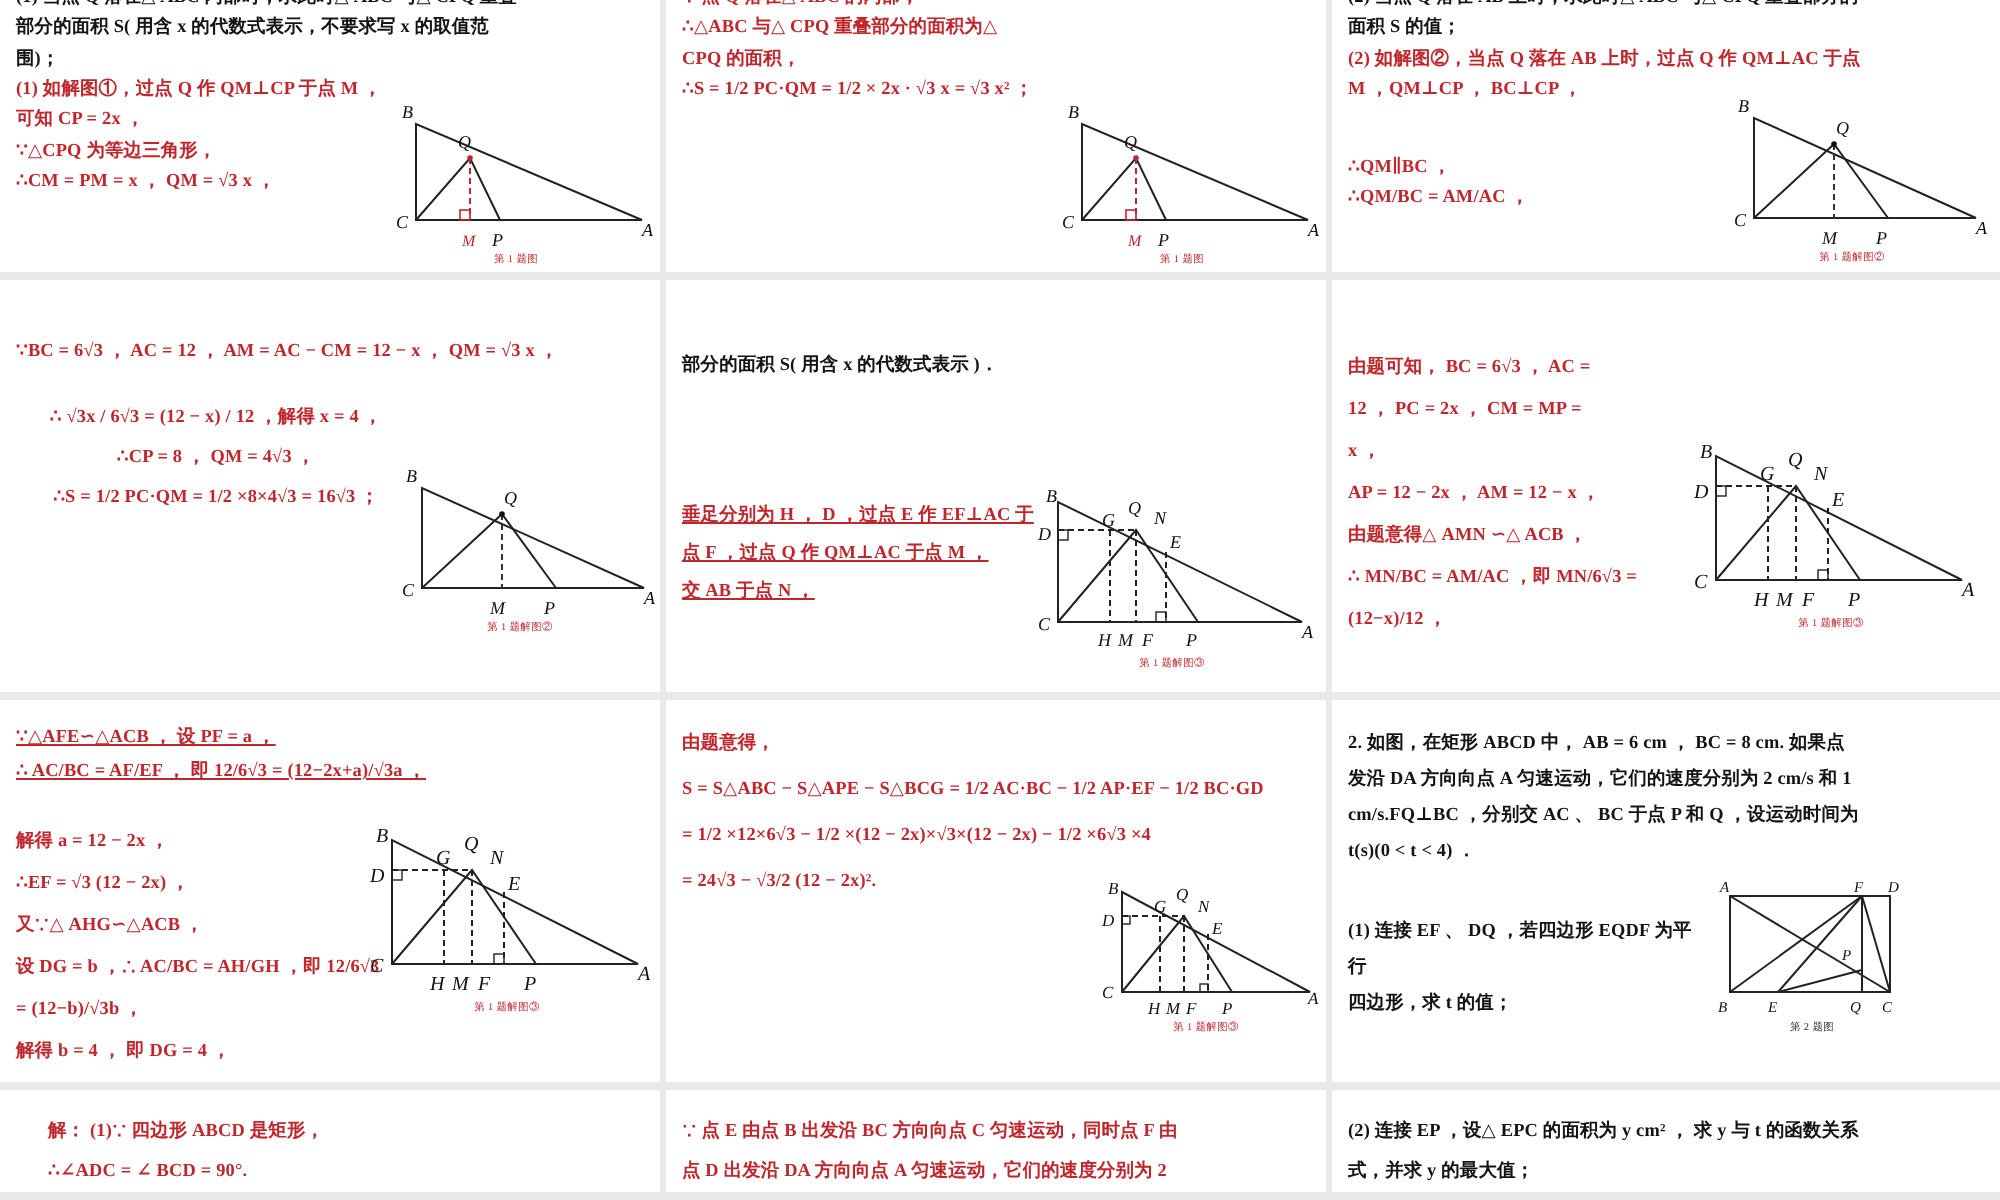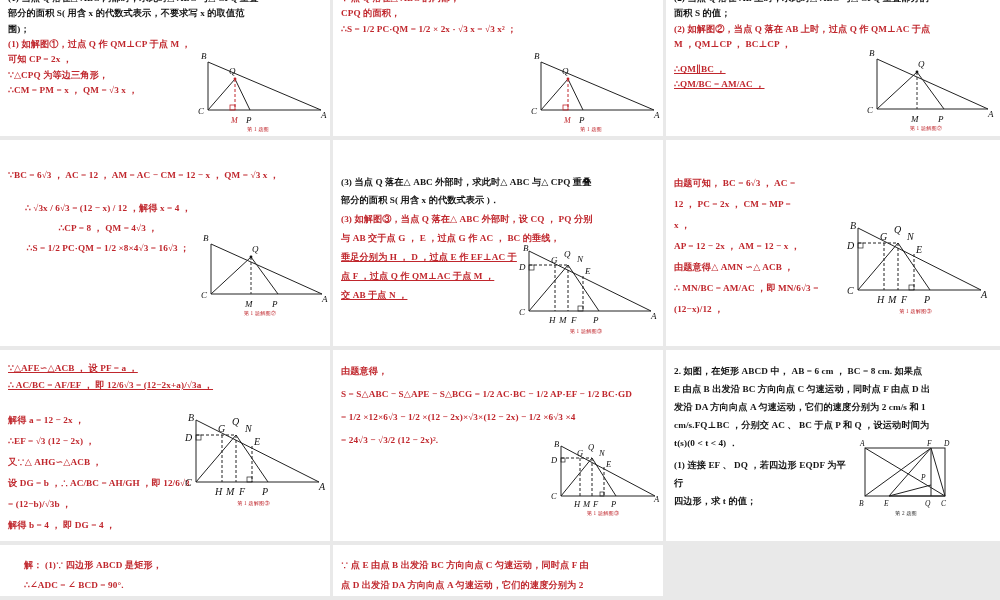--- a/index.html
+++ b/index.html
@@ -76,20 +76,21 @@
         <text x="58" y="75" font-size="9" font-style="italic" fill="#111" font-family="Liberation Serif,serif">P</text>
         <text x="133" y="70" font-size="9" font-style="italic" fill="#111" font-family="Liberation Serif,serif">A</text>
       </svg>
       <figcaption class="cap" style="width:140px;">第 1 题图</figcaption>
     </figure>
   </div>
 
   <div class="cell">
     <div class="txt red" style="position:absolute;left:8px;top:-9px;width:250px;">
       <div>∵ 点 Q 落在△ ABC 的内部，</div>
+      <div>∴△ABC 与△ CPQ 重叠部分的面积为△</div>
       <div>CPQ 的面积，</div>
       <div>∴S = 1/2 PC·QM = 1/2 × 2x · √3 x = √3 x² ；</div>
     </div>
     <figure style="left:188px;top:48px;">
       <svg width="140" height="78" viewBox="0 0 140 78">
         <g stroke="#222" stroke-width="1" fill="none">
           <path d="M20,14 L20,62 L133,62 Z"></path>
           <path d="M20,62 L47,31 L62,62"></path>
         </g>
         <path d="M47,31 L47,62" stroke="#c0272d" stroke-width="1" stroke-dasharray="3,2" fill="none"></path>
@@ -108,21 +109,21 @@
 
   <div class="cell">
     <div class="txt blk" style="position:absolute;left:8px;top:-9px;width:320px;">
       <div>(2) 当点 Q 落在 AB 上时，求此时△ ABC 与△ CPQ 重叠部分的</div>
       <div>面积 S 的值；</div>
     </div>
     <div class="txt red" style="position:absolute;left:8px;top:22px;width:320px;">
       <div>(2) 如解图②，当点 Q 落在 AB 上时，过点 Q 作 QM⊥AC 于点</div>
       <div>M ，QM⊥CP ， BC⊥CP ，</div>
     </div>
-    <div class="txt red" style="position:absolute;left:8px;top:62px;width:160px;text-decoration:underline;">
+    <div class="txt red" style="position:absolute;left:8px;top:76px;width:160px;">
       <div>∴QM∥BC ，</div>
       <div>∴QM/BC = AM/AC ，</div>
     </div>
     <figure style="left:190px;top:45px;">
       <svg width="140" height="80" viewBox="0 0 140 80">
         <g stroke="#222" stroke-width="1" fill="none">
           <path d="M21,14 L21,64 L132,64 Z"></path>
           <path d="M21,64 L61,27 L88,64"></path>
         </g>
         <path d="M61,27 L61,64" stroke="#333" stroke-width="1" stroke-dasharray="3,2" fill="none"></path>
@@ -161,26 +162,21 @@
         <text x="55" y="77" font-size="9" font-style="italic" fill="#111" font-family="Liberation Serif,serif">M</text>
         <text x="82" y="77" font-size="9" font-style="italic" fill="#111" font-family="Liberation Serif,serif">P</text>
         <text x="132" y="72" font-size="9" font-style="italic" fill="#111" font-family="Liberation Serif,serif">A</text>
       </svg>
       <figcaption class="cap" style="width:140px;">第 1 题解图②</figcaption>
     </figure>
   </div>
 
   <div class="cell">
     <div class="txt blk" style="position:absolute;left:8px;top:33px;width:320px;line-height:18px;">
-      <div>(3) 当点 Q 落在△ ABC 外部时，求此时△ ABC 与△ CPQ 重叠</div>
       <div>部分的面积 S( 用含 x 的代数式表示 )．</div>
-    </div>
-    <div class="txt red" style="position:absolute;left:8px;top:70px;width:320px;line-height:19px;">
-      <div>(3) 如解图③，当点 Q 落在△ ABC 外部时，设 CQ ， PQ 分别</div>
-      <div>与 AB 交于点 G ， E ，过点 G 作 AC ， BC 的垂线，</div>
     </div>
     <div class="txt red" style="position:absolute;left:8px;top:108px;width:180px;line-height:19px;text-decoration:underline;">
       <div>垂足分别为 H ， D ，过点 E 作 EF⊥AC 于</div>
       <div>点 F ，过点 Q 作 QM⊥AC 于点 M ，</div>
       <div>交 AB 于点 N ，</div>
     </div>
     <figure style="left:178px;top:103px;">
       <svg width="150" height="85" viewBox="0 0 150 85">
         <g stroke="#222" stroke-width="1" fill="none">
           <path d="M18,8 L18,68 L140,68 Z"></path>
@@ -320,21 +316,20 @@
         <text x="68" y="69" font-size="8.5" font-style="italic" fill="#111" font-family="Liberation Serif,serif">P</text>
         <text x="111" y="64" font-size="8.5" font-style="italic" fill="#111" font-family="Liberation Serif,serif">A</text>
       </svg>
       <figcaption class="cap" style="width:120px;">第 1 题解图③</figcaption>
     </figure>
   </div>
 
   <div class="cell">
     <div class="txt blk" style="position:absolute;left:8px;top:12px;width:322px;line-height:18px;">
       <div>2. 如图，在矩形 ABCD 中， AB = 6 cm ， BC = 8 cm. 如果点</div>
-      <div>E 由点 B 出发沿 BC 方向向点 C 匀速运动，同时点 F 由点 D 出</div>
       <div>发沿 DA 方向向点 A 匀速运动，它们的速度分别为 2 cm/s 和 1</div>
       <div>cm/s.FQ⊥BC ，分别交 AC 、 BC 于点 P 和 Q ，设运动时间为</div>
       <div>t(s)(0 &lt; t &lt; 4) ．</div>
     </div>
     <div class="txt blk" style="position:absolute;left:8px;top:106px;width:175px;line-height:18px;">
       <div>(1) 连接 EF 、 DQ ，若四边形 EQDF 为平行</div>
       <div>四边形，求 t 的值；</div>
     </div>
     <figure style="left:185px;top:88px;">
       <svg width="110" height="72" viewBox="0 0 110 72">
@@ -368,14 +363,20 @@
     </div>
   </div>
 
   <div class="cell">
     <div class="txt red" style="position:absolute;left:8px;top:10px;width:322px;line-height:20px;">
       <div>∵ 点 E 由点 B 出发沿 BC 方向向点 C 匀速运动，同时点 F 由</div>
       <div>点 D 出发沿 DA 方向向点 A 匀速运动，它们的速度分别为 2</div>
     </div>
   </div>
 
+  <div class="cell">
+    <div class="txt blk" style="position:absolute;left:8px;top:10px;width:322px;line-height:20px;">
+      <div>(2) 连接 EP ，设△ EPC 的面积为 y cm² ， 求 y 与 t 的函数关系</div>
+      <div>式，并求 y 的最大值；</div>
+    </div>
+  </div>
 
 </div>
 
 </body></html>

